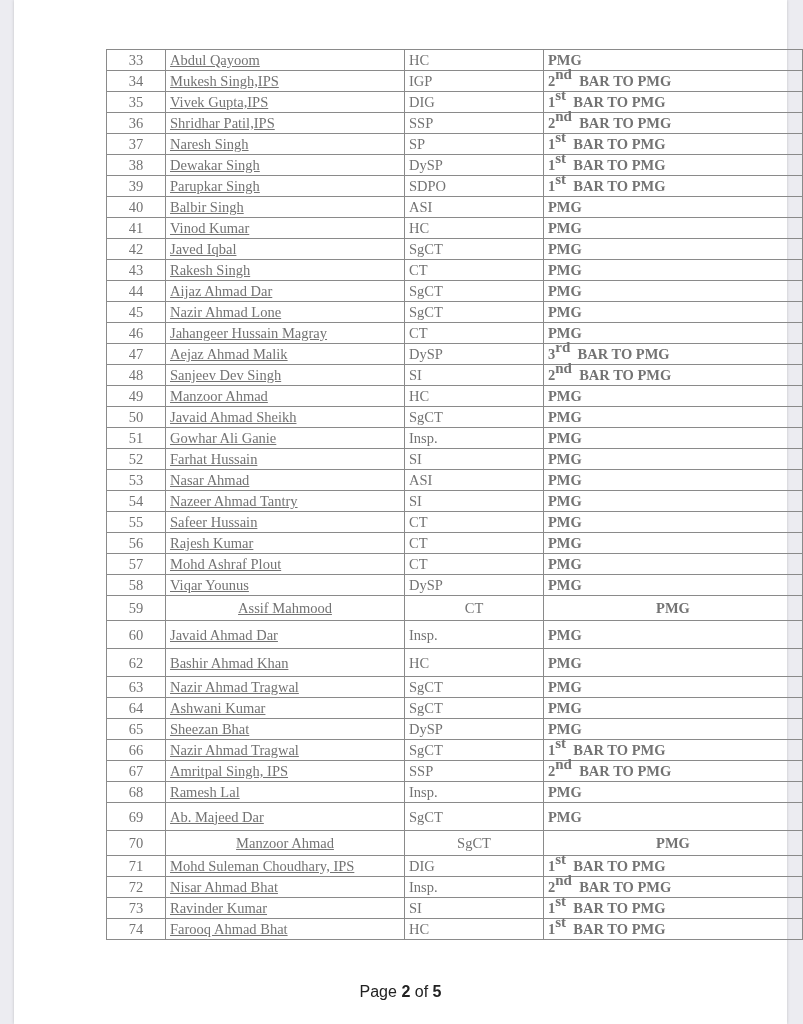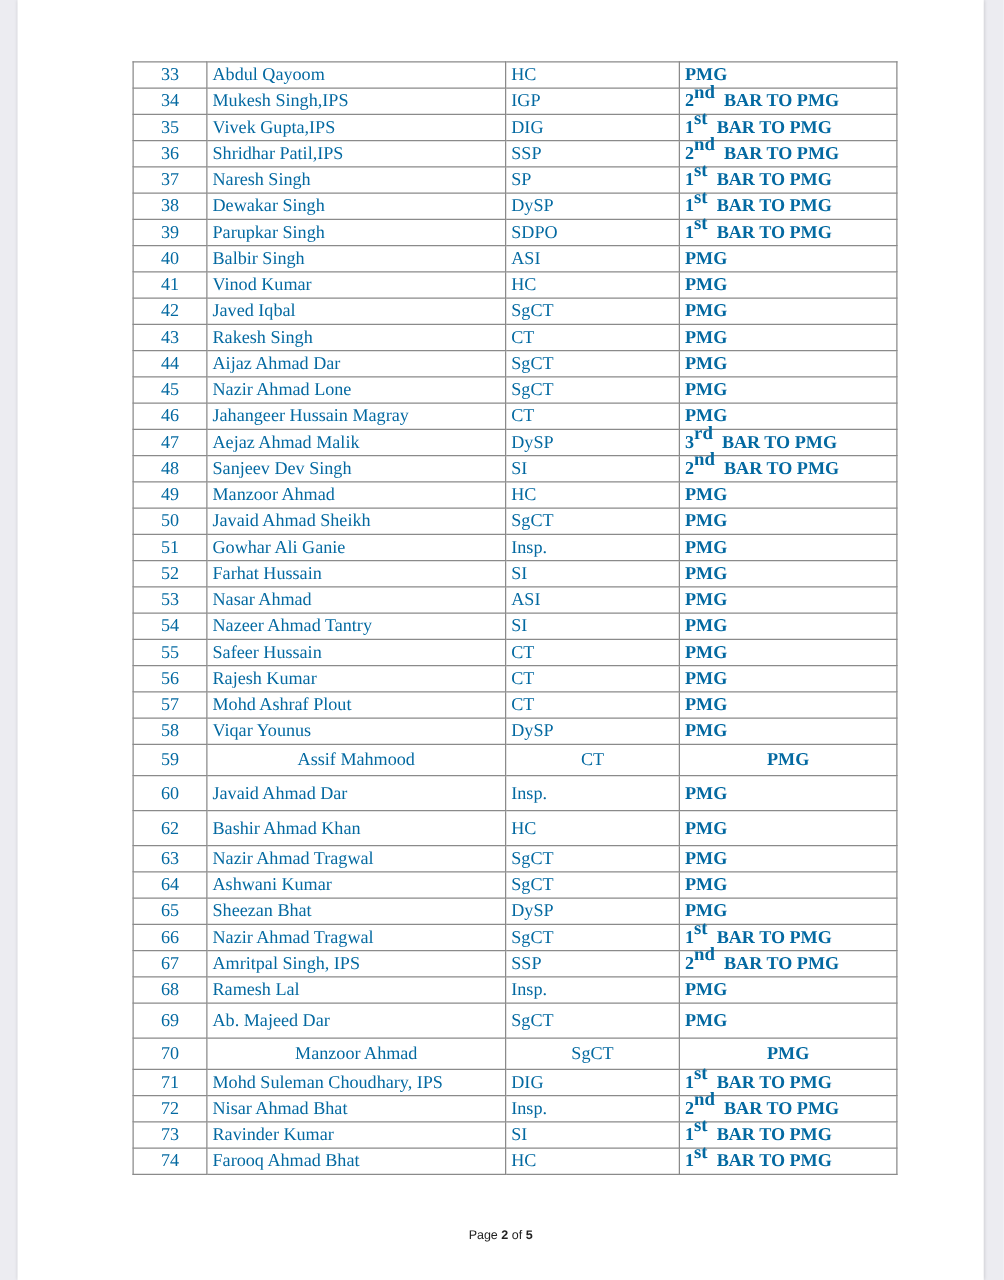--- a/index.html
+++ b/index.html
@@ -1,30 +1,30 @@
 <!DOCTYPE html>
 <html><head>
 <meta charset="utf-8">
 <style>
   html, body { margin:0; padding:0; }
   body { width:803px; height:1024px; background:#ececf1; position:relative; overflow:hidden; }
   .page { position:absolute; left:14px; top:0; width:773px; height:1024px; background:#ffffff;
     box-shadow: 0 0 3px rgba(0,0,0,0.18); }
-  table.list { position:absolute; left:92px; top:49px; width:612px; border-collapse:collapse;
-    font-family:"Liberation Serif", serif; font-size:14.5px; color:#0369a1; }
+  table.list { position:absolute; left:92px; top:49px; width:697px; border-collapse:collapse;
+    font-family:"Liberation Serif", serif; font-size:14.5px; color:#737373; }
   table.list td { border:1px solid #8a8a8a; padding:0 4px; height:20px; line-height:20px; white-space:nowrap; }
   td.c-sn { width:50px; text-align:center; }
-  td.c-name { width:230px; }
+  td.c-name { width:230px;text-decoration:underline; }
   td.c-rank { width:130px; }
   td.c-award { font-weight:bold; }
   tr.tall td { height:24px;text-align:center; }
   tr.taller td { height:27px; }
   sup { font-size:15px; line-height:0; position:relative; top:-1px; }
   .footer { position:absolute; left:0; right:0; top:983px; text-align:center;
-    font-family:"Liberation Sans", sans-serif; font-size:10px; color:#222; }
+    font-family:"Liberation Sans", sans-serif; font-size:16px; color:#222; }
   .footer b { font-weight:bold; }
 </style>
 </head>
 <body>
 
 <div class="page">
   <table class="list">
     <tbody id="rows">
         <tr>
           <td class="c-sn">33</td>

